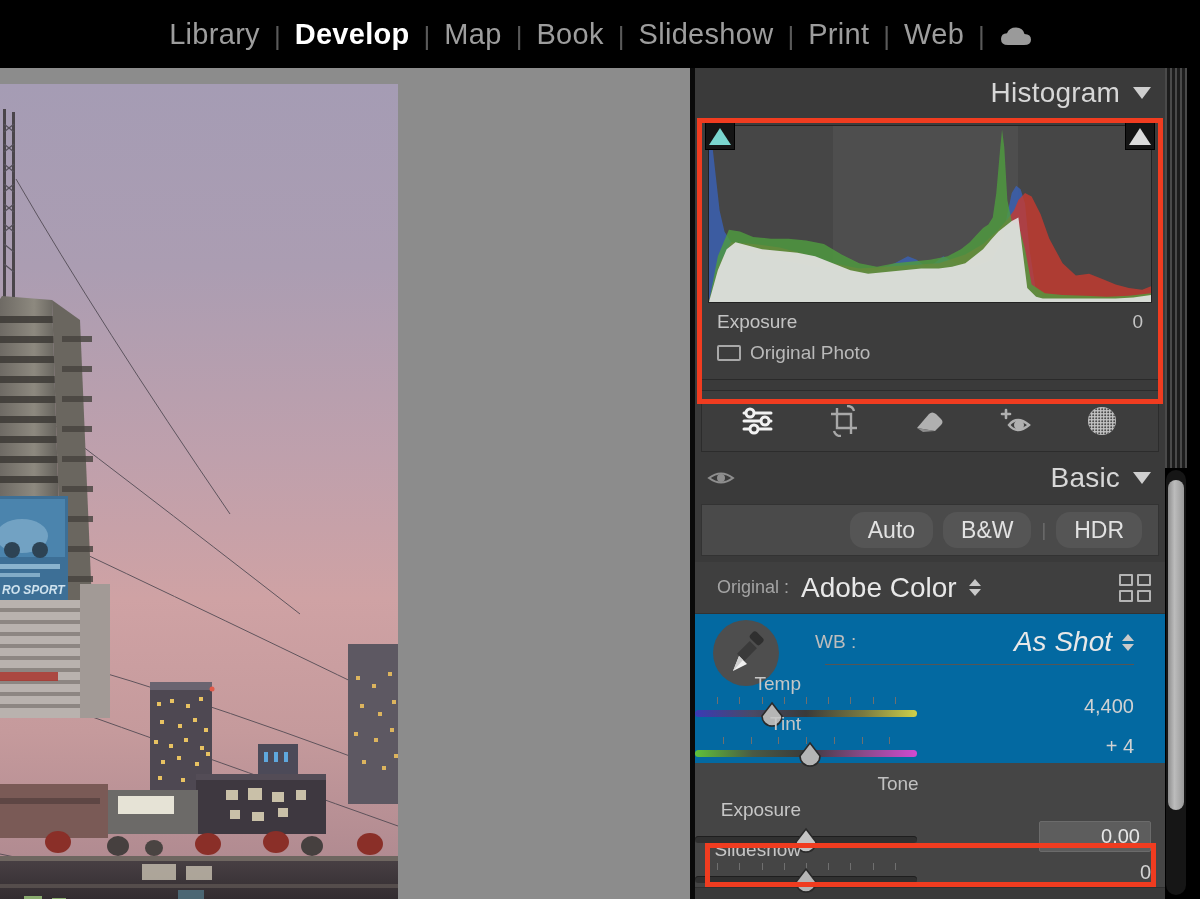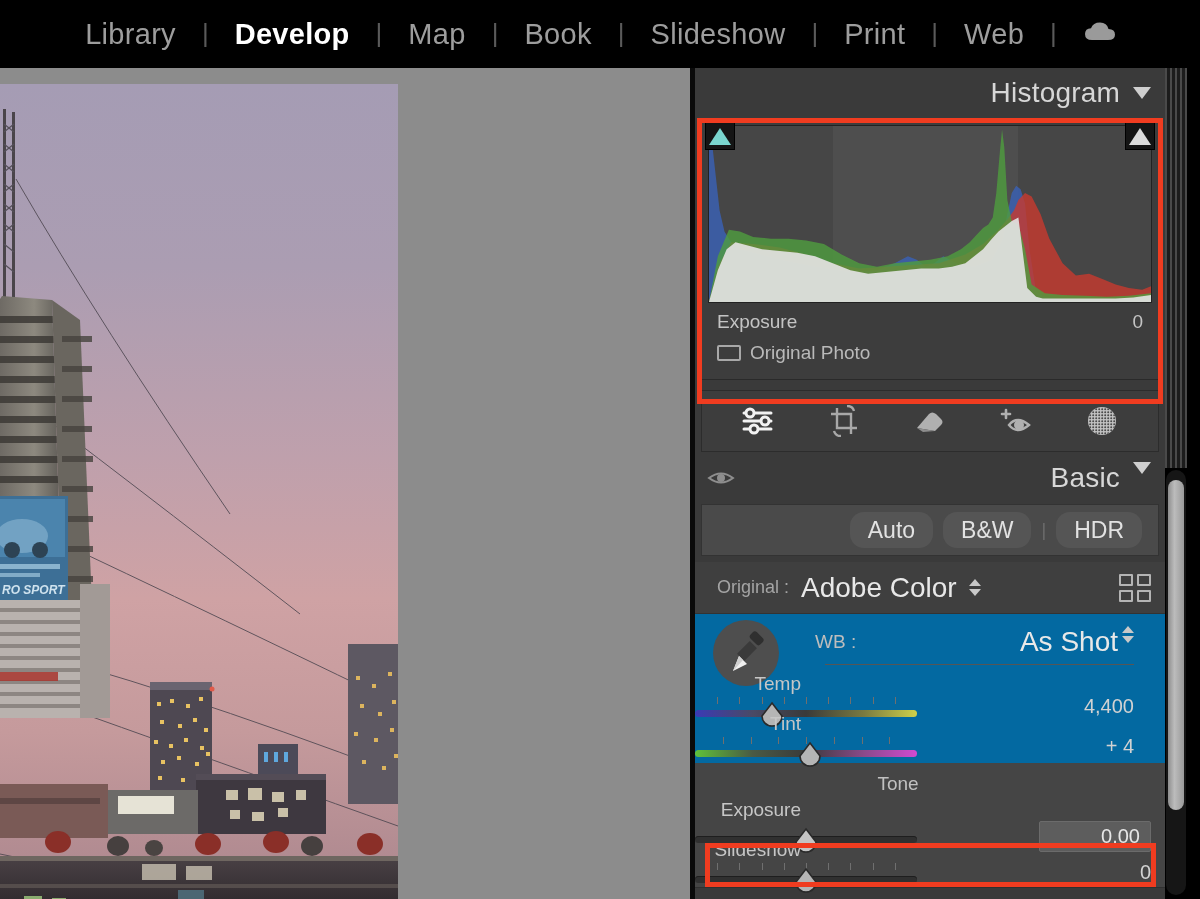--- a/index.html
+++ b/index.html
@@ -7,21 +7,21 @@
   html,body { width:1200px; height:899px; overflow:hidden; background:#000; }
   body { font-family:"Liberation Sans", sans-serif; color:#c8c8c8; }
 
   #app { position:relative; width:1200px; height:899px; background:#000; }
 
   
   .topbar {
     position:absolute; left:0; top:0; width:1200px; height:68px;
     background:#000; display:flex; align-items:center; justify-content:center;
   }
-  .modnav { display:flex; align-items:flex-start; gap:12px; }
+  .modnav { display:flex; align-items:flex-end; gap:0px; }
   .modlink {
     font-size:29px; color:#9d9d9d; letter-spacing:0.3px;
     padding:0 14px; line-height:1; cursor:pointer; white-space:nowrap;
   }
   .modlink.active { color:#ffffff; font-weight:bold; }
   .modsep { color:#5a5a5a; font-size:26px; line-height:1; }
   .cloud-wrap { padding:0 12px 0 14px; display:flex; align-items:center; }
 
   
   .canvas {
@@ -150,21 +150,21 @@
   .eyedrop-holder {
     position:absolute; left:18px; top:6px; width:66px; height:66px;
     border-radius:50%; background:#4e4e4e;
     display:flex; align-items:center; justify-content:center; cursor:pointer;
   }
   .wbrow {
     display:flex; align-items:center; margin-left:120px; padding-right:14px;
     height:40px;
   }
   .wb-label { font-size:19px; color:#bdbdbd; }
-  .wb-value { margin-left:auto; display:flex; align-items:flex-start; gap:4px; }
+  .wb-value { margin-left:auto; display:flex; align-items:center; gap:10px;font-style:italic; }
   .wb-rule { margin:2px 14px 8px 130px; height:1px; background:#565656; }
 
   .slider-row {
     display:flex; align-items:flex-start; height:40px; padding:0 14px 0 0;
     position:relative;
     flex-direction:column;
   }
   .sl-name {
     width:120px; text-align:right; padding-right:14px;
     font-size:19px; color:#c6c6c6;
@@ -535,21 +535,21 @@
       </span>
     </div>
 
     <div class="basic-head">
       <span class="eye-btn">
         <svg width="28" height="18" viewBox="0 0 28 18">
           <path d="M2 9 Q14 0 26 9 Q14 18 2 9 Z" fill="none" stroke="#8e8e8e" stroke-width="2"></path>
           <circle cx="14" cy="9" r="4" fill="#8e8e8e"></circle>
         </svg>
       </span>
-      <span style="display:flex;align-items:flex-start;">
+      <span style="display:flex;align-items:center;">
         <span class="panel-title">Basic</span>
         <span class="tri-down"></span>
       </span>
     </div>
 
     <div class="autorow">
       <span class="pill">Auto</span>
       <span class="pill">B&amp;W</span>
       <span class="pill-sep">|</span>
       <span class="pill">HDR</span>

